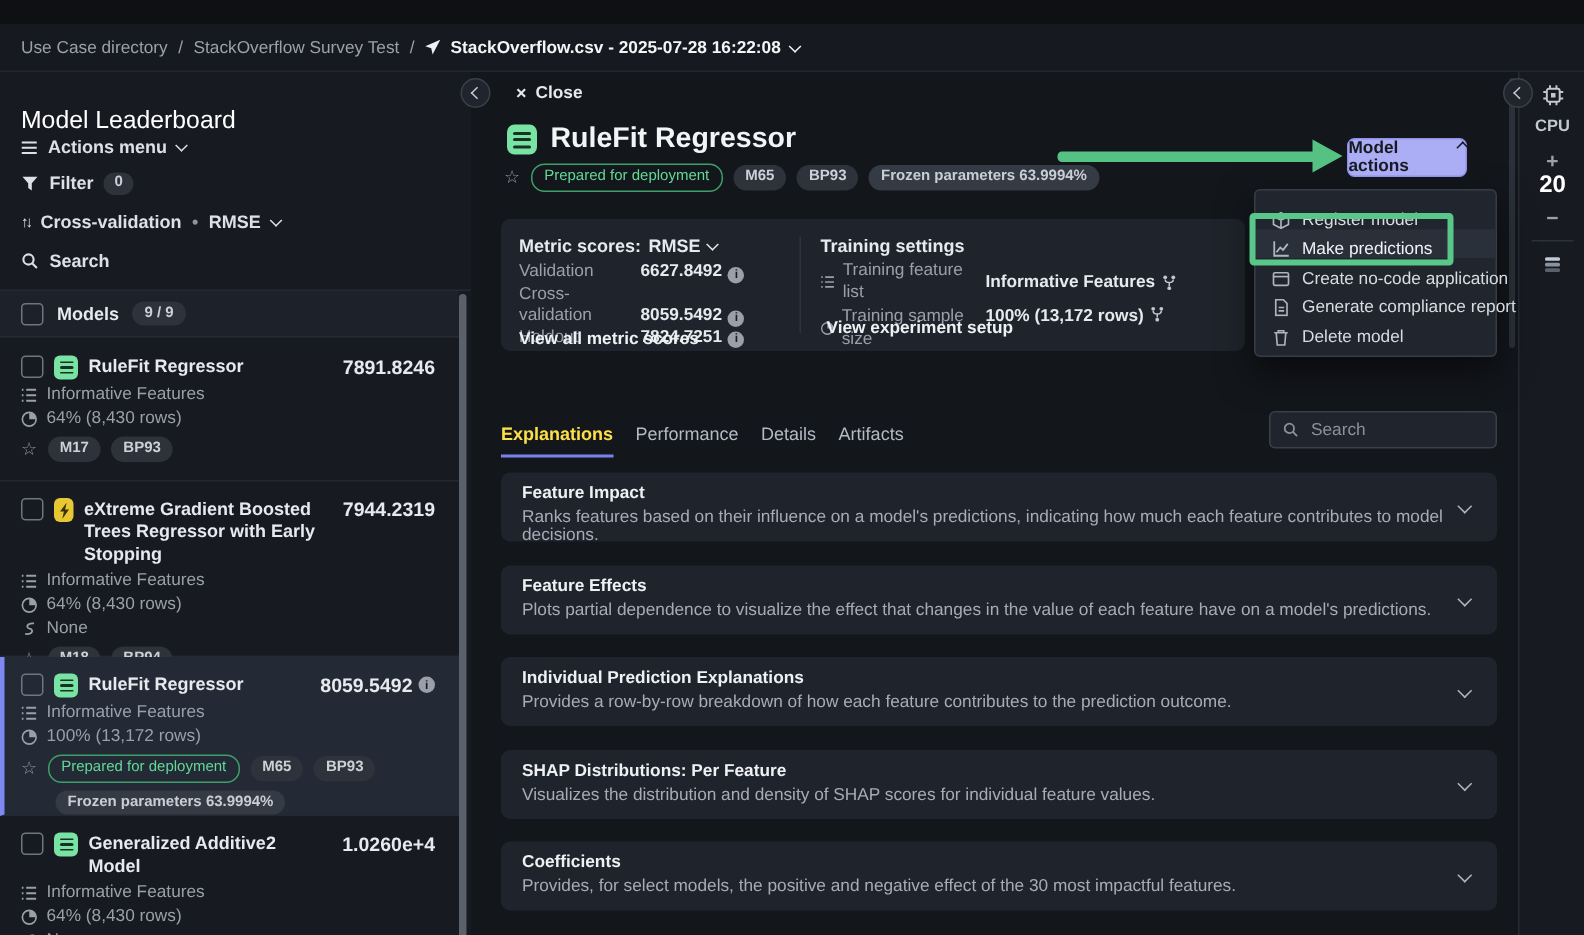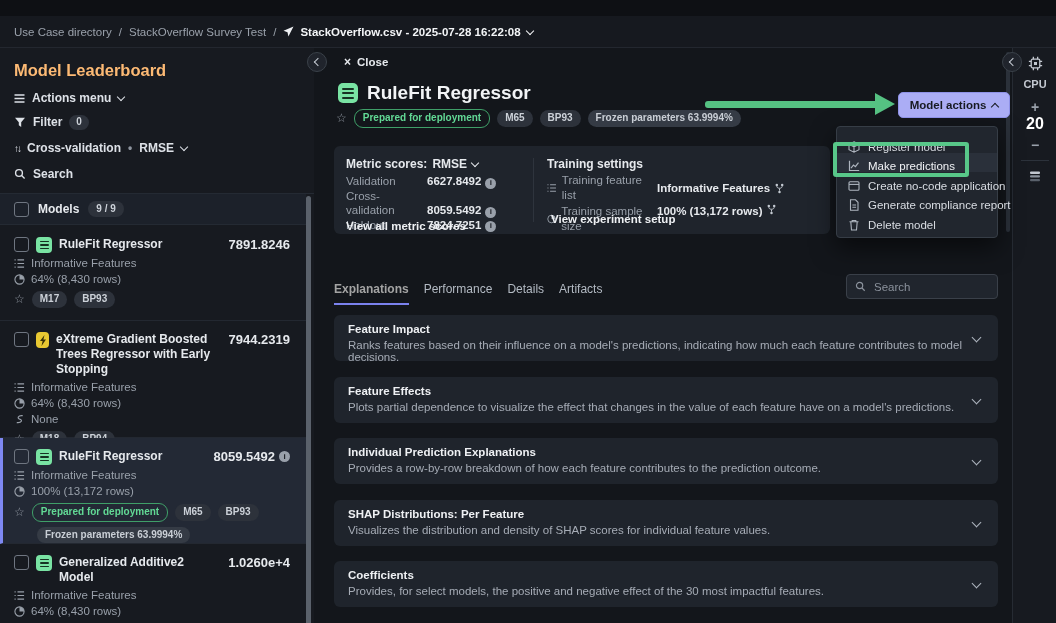--- a/index.html
+++ b/index.html
@@ -12,25 +12,25 @@
           padding:0 14px;box-sizing:border-box;font-size:11.5px;color:#9aa1ab;z-index:5}
   .topbar .cur{color:#f3f5f7;font-weight:700;display:flex;align-items:center;gap:6px}
   
   .chev{display:inline-block;width:5px;height:5px;border-right:1.6px solid currentColor;
         border-bottom:1.6px solid currentColor;transform:rotate(45deg);position:relative;top:-1px}
   .chev.up{transform:rotate(-135deg);top:2px}
   .chev.left{transform:rotate(135deg);top:0;left:1px}
   
   .pill{display:inline-flex;align-items:center;background:#2d323b;color:#ccd1d8;border-radius:9px;
         padding:2px 8px;font-size:10px;font-weight:700;line-height:1.25;white-space:nowrap}
-  .pill.green{background:transparent;border:1px solid #3f9f68;color:#62d995;font-weight:700}
+  .pill.green{background:transparent;border:1px solid #3f9f68;color:#62d995;font-weight:400}
   .pill.frozen{background:#353b45;color:#c9ced5;font-weight:600}
   
   .sidebar{position:absolute;left:0;top:32px;width:314px;height:591px;background:#171a20}
-  .sb-title{position:absolute;left:14px;top:13px;font-size:16.5px;font-weight:700;color:#fdba74}
+  .sb-title{position:absolute;left:14px;top:23px;font-size:16.5px;font-weight:400;color:#ffffff}
   .sb-row{position:absolute;left:14px;display:flex;align-items:center;gap:7px;font-weight:700;
           font-size:12px;color:#dde1e7;cursor:default}
   .sb-div{position:absolute;left:0;top:145px;width:314px;height:1px;background:#242a33}
   .models-head{position:absolute;left:0;top:146px;width:306px;height:31px;background:#1c212a;
           border-bottom:1px solid #242a33;display:flex;align-items:center;gap:9px;padding:0 14px;
           box-sizing:border-box;font-weight:700}
   .cb{width:13px;height:13px;border:1.5px solid #6f7681;border-radius:3px;flex:none;background:transparent}
   .sb-scroll{position:absolute;left:306px;top:148px;width:5px;height:443px}
   .sb-scroll i{display:block;width:5px;height:100%;background:#5a616b;border-radius:2.5px}
   
@@ -60,23 +60,23 @@
   .close-x{font-size:12px;line-height:1}
   .title-row{position:absolute;left:24px;top:34px;display:flex;align-items:center;gap:9px}
   .title-icon{width:20px;height:20px;border-radius:5px;background:#79e3a3;display:flex;flex-direction:column;
               justify-content:center;align-items:center;gap:2.5px}
   .title-icon i{display:block;width:12px;height:2px;background:#173223;border-radius:1px}
   .title-row h1{margin:0;font-size:19px;font-weight:700;color:#f2f4f6}
   .badges-row{position:absolute;left:22px;top:61px;display:flex;align-items:center;gap:7px}
   .arrow-line{position:absolute;left:391px;top:53px;width:173px;height:7px;background:#55c182;border-radius:3px;z-index:25}
   .arrow-head{position:absolute;left:561px;top:45px;width:0;height:0;border-left:20px solid #55c182;
               border-top:11px solid transparent;border-bottom:11px solid transparent;z-index:25}
-  .maction{position:absolute;left:584px;top:44px;width:112px;height:26px;background:#abadf5;
+  .maction{position:absolute;left:584px;top:44px;width:80px;height:26px;background:#abadf5;
            border:1px solid #8f92e8;border-radius:5px;color:#171a21;font-weight:700;font-size:11.5px;
-           display:flex;align-items:center;justify-content:center;gap:6px;box-sizing:border-box;z-index:26}
+           display:flex;align-items:flex-start;justify-content:center;gap:6px;box-sizing:border-box;z-index:26}
   .menu{position:absolute;left:522px;top:78px;width:162px;background:#21262e;border:1px solid #363d46;
         border-radius:4px;padding:6px 0;box-shadow:0 10px 24px rgba(0,0,0,.55);z-index:20;box-sizing:border-box}
   .mi{display:flex;align-items:flex-end;gap:8px;height:19.5px;padding:0 11px;font-size:11.5px;color:#d8dce2;white-space:nowrap}
   .mi svg{flex:none;color:#aeb5bf}
   .mi.hl{background:#2a303a;color:#f0f2f5}
   .hl-box{position:absolute;left:519px;top:94px;width:128px;height:27px;border:4px solid #58c789;
           border-radius:3px;z-index:24;pointer-events:none}
   
   .icard{position:absolute;left:20px;top:98px;width:496px;height:88px;background:#1f242c;border-radius:6px}
   .icard .hdr{position:absolute;top:11px;font-weight:700;font-size:12px;display:flex;align-items:center;gap:5px}
@@ -84,21 +84,21 @@
   .mrow{display:flex;font-size:11.5px;line-height:14.5px}
   .mrow .lb{flex:0 0 81px;color:#99a0aa}
   .mrow .vl{display:flex;align-items:flex-end;gap:4px;font-weight:600}
   .trow{display:flex;font-size:11.5px;line-height:15px}
   .trow .lb{flex:0 0 110px;color:#99a0aa;display:flex;align-items:center;gap:5px}
   .trow .vl{display:flex;align-items:center;gap:5px;font-weight:600}
   .ilink{position:absolute;font-weight:700;font-size:11.5px;color:#eef0f3;cursor:pointer}
   
   .tabs{position:absolute;left:20px;top:234px;display:flex;gap:15px;font-size:12px;color:#b3bac3}
   .tab{padding-bottom:7px;cursor:pointer}
-  .tab.active{color:#a3a3a3;font-weight:600;border-bottom:2px solid #7b82ee}
+  .tab.active{color:#fde047;font-weight:600;border-bottom:2px solid #7b82ee}
   .searchbox{position:absolute;left:532px;top:226px;width:152px;height:25px;background:#20252d;
              border:1px solid #3a4049;border-radius:4px;display:flex;align-items:center;gap:6px;
              padding:0 8px;box-sizing:border-box;color:#8b929c}
   .searchbox input{background:transparent;border:none;outline:none;color:#cfd4da;font-size:11.5px;
              width:110px;font-family:"Liberation Sans",sans-serif}
   .searchbox input::placeholder{color:#8b929c}
   
   .acc{position:absolute;left:20px;width:664px;height:46px;background:#1f242c;border-radius:6px;
        padding:8px 14px;box-sizing:border-box}
   .acc .t{font-size:11.5px;font-weight:700;color:#eef0f3}

